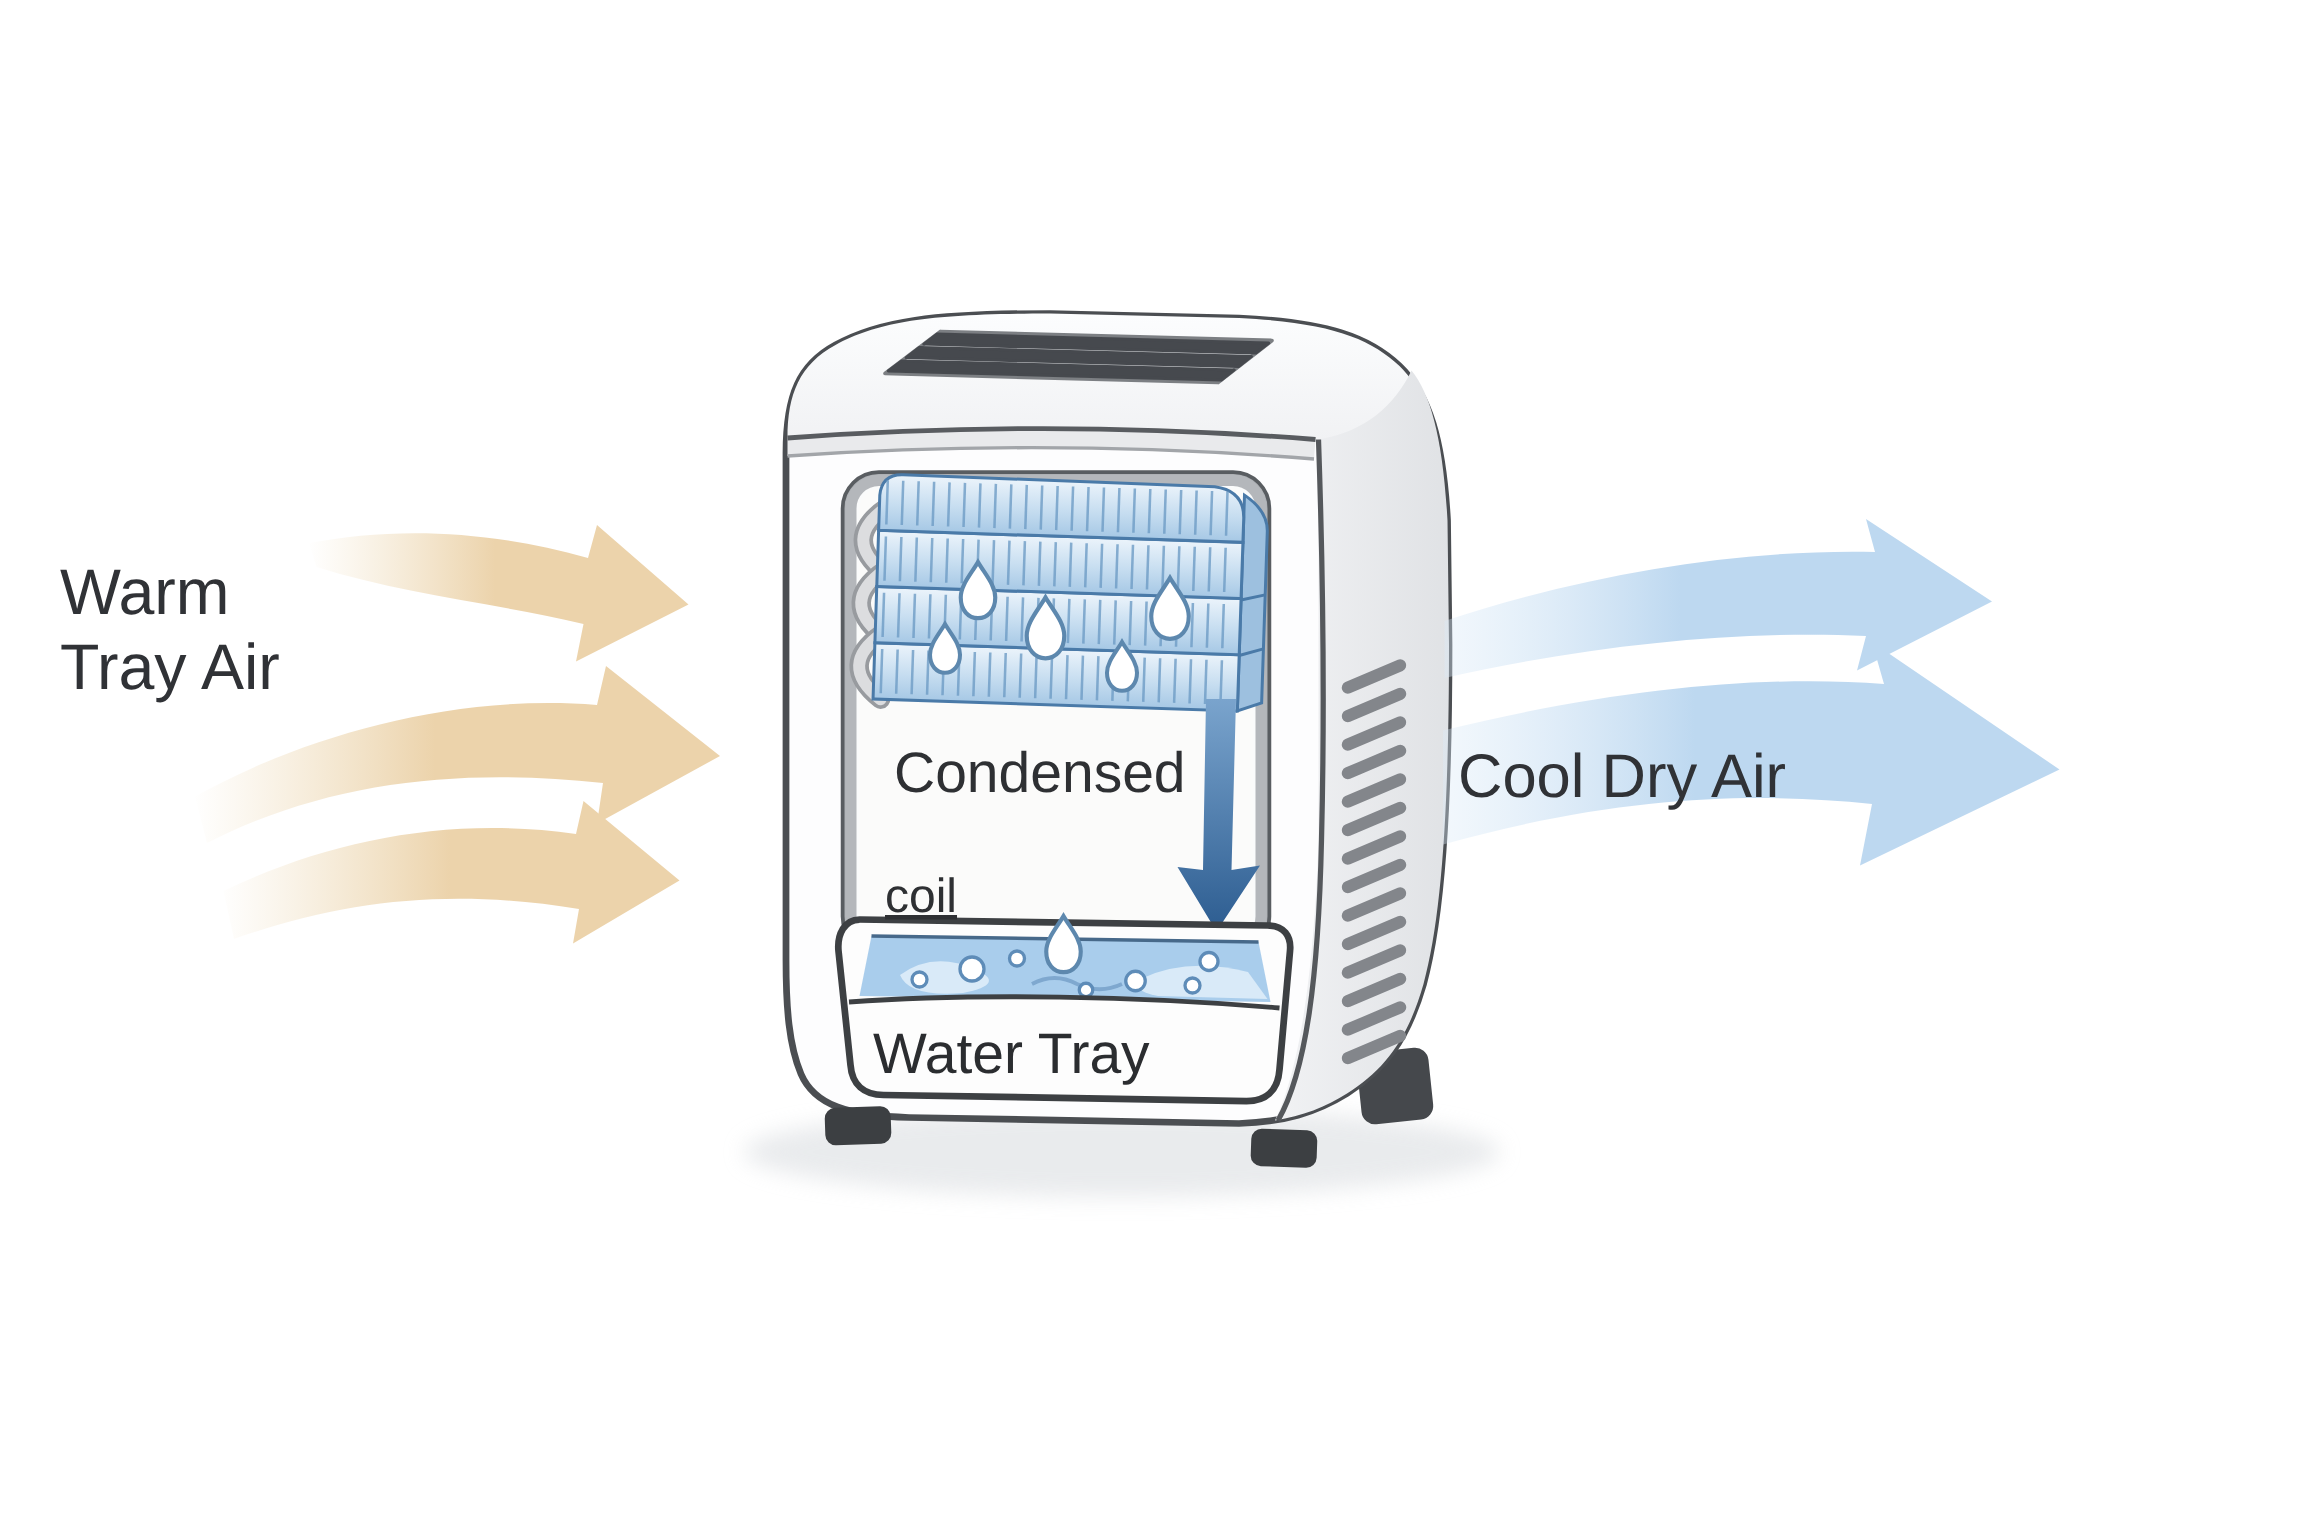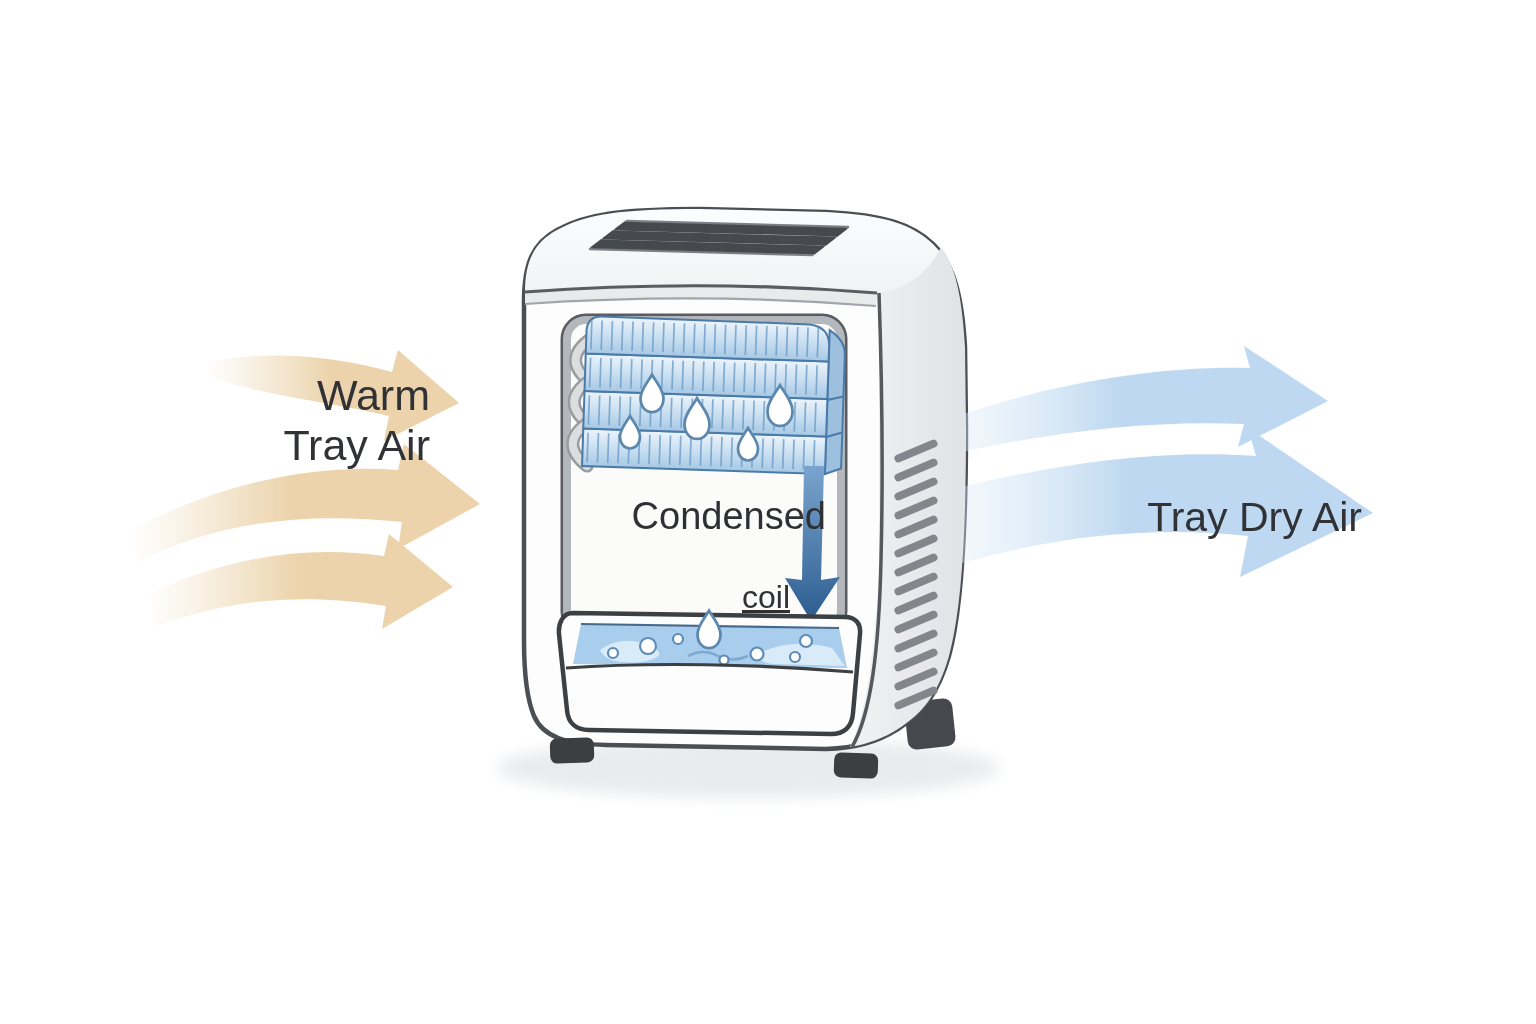--- a/index.html
+++ b/index.html
@@ -1,23 +1,23 @@
 <!DOCTYPE html>
 <html><head>
 <meta charset="utf-8">
 <style>
   html,body{margin:0;padding:0;background:#ffffff;}
   .stage{position:relative;width:1536px;height:1024px;background:#ffffff;overflow:hidden;
          font-family:"Liberation Sans", sans-serif;}
   .stage svg{position:absolute;left:0;top:0;}
-  .label{position:absolute;color:#303236;text-align:right;}
+  .label{position:absolute;color:#303236;text-align:left;}
   .label .ln{display:block;}
   .lbl-warm{left:40px;top:370px;width:390px;font-size:43px;line-height:50px;}
   .lbl-cool{left:972px;top:494px;width:390px;font-size:41px;line-height:46px;}
-  .lbl-cond{left:564px;top:495px;width:262px;font-size:38px;line-height:43px;color:#2e3033;}
+  .lbl-cond{left:596px;top:495px;width:262px;font-size:38px;line-height:43px;color:#2e3033;}
   .lbl-coil{left:590px;top:580px;width:200px;font-size:32px;line-height:34px;color:#2e3033;text-decoration:underline;}
   .lbl-tray{left:582px;top:683px;width:240px;font-size:38px;line-height:40px;color:#2b2d30;}
   #coil-fins line{stroke:#6f9dc6;stroke-width:1.7;opacity:.8;}
   #side-vents rect{fill:#83868b;}
 </style>
 </head>
 <body>
 
 <div class="stage">
 
@@ -286,22 +286,23 @@
     <path fill="url(#cool2)" d="M962 487 C1080 458 1180 450 1256 456 L1248 428 L1373 513 L1240 577 L1248 536
              C1170 528 1080 530 962 563 Z"></path>
   </g>
 </svg>
 
 <div class="label lbl-warm">
   <span class="ln">Warm</span>
   <span class="ln">Tray Air</span>
 </div>
 
-<div class="label lbl-cool">Tray Dry Air</div>
+<div class="label lbl-cool">Cool Dry Air</div>
 
 <div class="label lbl-cond">
   <span class="ln">Condensed</span>
 </div>
 
 <div class="label lbl-coil">coil</div>
 
+<div class="label lbl-tray">Water Tray</div>
 
 </div>
 
 </body></html>

